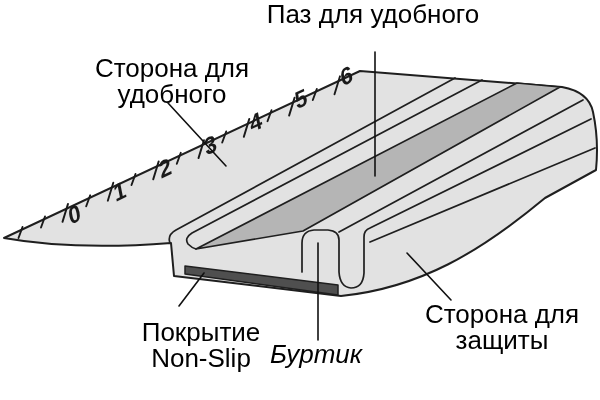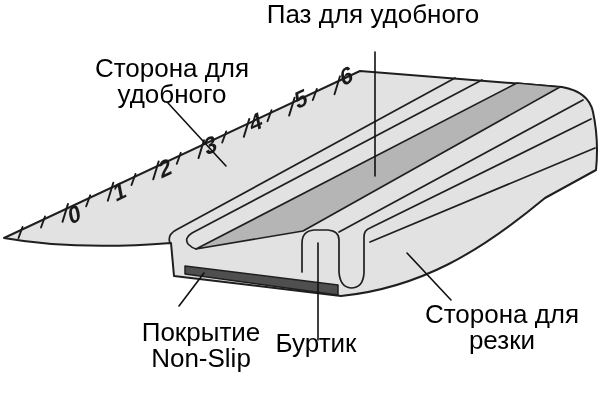--- a/index.html
+++ b/index.html
@@ -9,21 +9,21 @@
   }
   .stage svg{position:absolute;left:0;top:0;}
   .label{
     position:absolute;text-align:center;color:#000000;
     font-size:26px;line-height:26px;letter-spacing:0px;white-space:nowrap;
   }
   .label div{white-space:nowrap;}
   #label-groove   {left:253px;top:1px;  width:240px;}
   #label-marking  {left:82px; top:55px; width:180px;}
   #label-coating  {left:121px;top:319px;width:160px;}
-  #label-flange   {left:176px;top:330px;width:280px;}
+  #label-flange   {left:176px;top:341px;width:280px;font-style:italic;}
   #label-cutting  {left:412px;top:301px;width:180px;}
   text.scale-num{font-family:"Liberation Sans", sans-serif;font-weight:bold;}
 </style>
 </head>
 <body>
 
 <div class="stage">
 
   <svg width="600" height="400" viewBox="0 0 600 400">
 
@@ -99,16 +99,16 @@
     <div>Покрытие</div>
     <div>Non-Slip</div>
   </div>
 
   <div class="label" id="label-flange">
     <div>Буртик</div>
   </div>
 
   <div class="label" id="label-cutting">
     <div>Сторона для</div>
-    <div>резки</div>
+    <div>защиты</div>
   </div>
 
 </div>
 
 </body></html>

